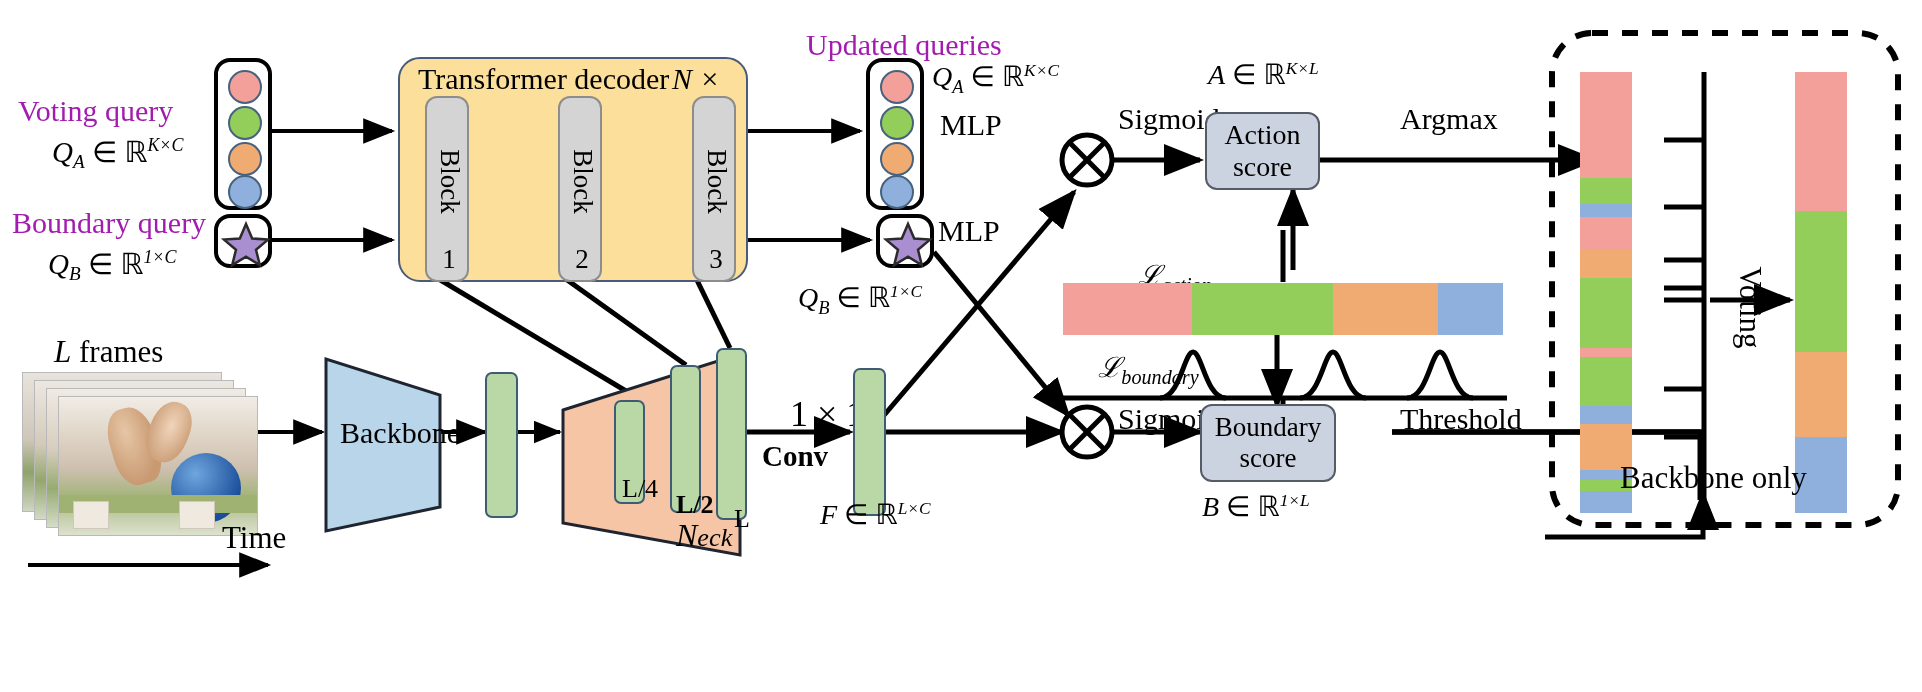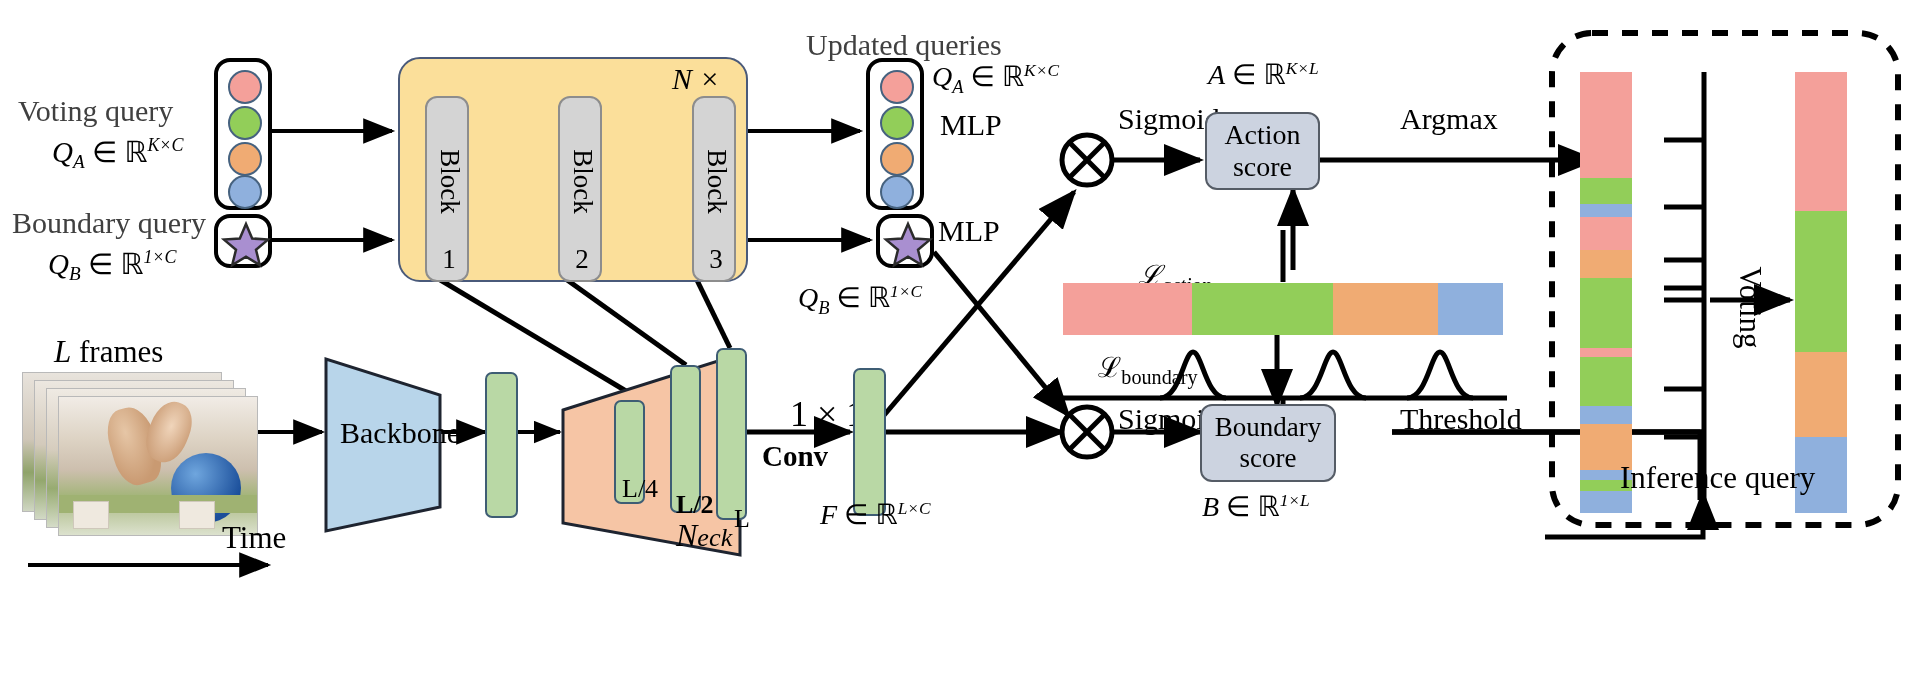--- a/index.html
+++ b/index.html
@@ -1,20 +1,20 @@
 <!DOCTYPE html>
 <html><head>
 <meta charset="utf-8">
 <style>
   html,body{margin:0;padding:0;background:#fff;}
   body{width:1922px;height:692px;font-family:"Liberation Serif",serif;overflow:hidden;}
   #stage{position:relative;width:1922px;height:692px;background:#ffffff;}
   .abs{position:absolute;}
   .txt{position:absolute;white-space:nowrap;color:#000;line-height:1;}
-  .red{color:#404040;}
+  .red{color:#a21caf;}
   .ital{font-style:italic;}
   .sup{font-size:0.62em;vertical-align:super;font-style:italic;}
   .rot90{transform-origin:center center;transform:rotate(90deg);}
   svg{position:absolute;left:0;top:0;overflow:visible;}
   .qbox{position:absolute;border:4px solid #000;border-radius:16px;background:#fff;box-sizing:border-box;}
   .dot{position:absolute;border-radius:50%;border:2px solid #46627f;box-sizing:border-box;}
   .scorebox{position:absolute;background:#ccd3e0;border:2px solid #555c66;border-radius:12px;box-sizing:border-box;
             display:flex;flex-direction:column;align-items:center;justify-content:center;color:#000;}
   .blockbox{position:absolute;background:#d4d4d4;border:2px solid #8d8d8d;border-radius:12px;box-sizing:border-box;}
   .greenbar{position:absolute;background:#b9d8a5;border:2px solid #3e5d74;border-radius:7px;box-sizing:border-box;}
@@ -142,20 +142,21 @@
     <div class="dot" style="left:10px;top:113px;width:34px;height:34px;background:#8fb0dd;"></div>
   </div>
 
   <div class="qbox" style="left:214px;top:214px;width:58px;height:54px;">
     <svg width="46" height="46" style="left:5px;top:3px;">
       <polygon points="23,3 29.2,17.5 45,18.6 33,28.7 36.8,44 23,35.6 9.2,44 13,28.7 1,18.6 16.8,17.5" fill="#a98fd0" stroke="#2b2b2b" stroke-width="2.5"></polygon>
     </svg>
   </div>
 
   <div class="abs" style="left:398px;top:57px;width:350px;height:225px;background:#fbdf9a;border:2px solid #4a5a7a;border-radius:22px;box-sizing:border-box;"></div>
+  <div class="txt" style="left:418px;top:64px;font-size:30px;">Transformer decoder</div>
   <div class="txt ital" style="left:672px;top:64px;font-size:30px;">N ×</div>
 
   <div class="blockbox" style="left:425px;top:96px;width:44px;height:186px;">
     <div class="txt rot90" style="left:-16px;top:70px;width:76px;text-align:center;font-size:27px;">Block</div>
     <div class="txt" style="left:0;top:148px;width:44px;text-align:center;font-size:27px;">1</div>
   </div>
   <div class="blockbox" style="left:558px;top:96px;width:44px;height:186px;">
     <div class="txt rot90" style="left:-16px;top:70px;width:76px;text-align:center;font-size:27px;">Block</div>
     <div class="txt" style="left:0;top:148px;width:44px;text-align:center;font-size:27px;">2</div>
   </div>
@@ -254,21 +255,21 @@
   <div class="txt" style="left:1118px;top:404px;font-size:30px;">Sigmoid</div>
   <div class="scorebox" style="left:1200px;top:404px;width:136px;height:78px;">
     <div style="font-size:27px;">Boundary</div>
     <div style="font-size:27px;">score</div>
   </div>
   <div class="txt" style="left:1202px;top:492px;font-size:28px;">
     <span class="ital">B</span><span> ∈ ℝ</span><span class="sup">1×L</span>
   </div>
   <div class="txt" style="left:1400px;top:404px;font-size:30px;">Threshold</div>
 
-  <div class="txt" style="left:1098px;top:354px;font-size:28px;">
+  <div class="txt" style="left:1098px;top:354px;font-size:28px;font-style:italic;">
     <span>ℒ</span><span style="vertical-align:sub;font-size:0.72em;">boundary</span>
   </div>
 
   <div class="abs" id="gtbar" style="left:1063px;top:283px;width:439px;height:52px;">
       <div class="seg" style="background: rgb(244, 160, 154); left: 0px; top: 0px; width: 129.666px; height: 52px;"></div>
       <div class="seg" style="background: rgb(146, 206, 89); left: 129.066px; top: 0px; width: 141.519px; height: 52px;"></div>
       <div class="seg" style="background: rgb(240, 171, 115); left: 269.985px; top: 0px; width: 105.521px; height: 52px;"></div>
       <div class="seg" style="background: rgb(143, 176, 221); left: 374.906px; top: 0px; width: 64.694px; height: 52px;"></div>
     </div>
 
@@ -290,15 +291,15 @@
 
   <div class="txt rot90" style="left:1680px;top:292px;width:140px;text-align:center;font-size:31px;">Voting</div>
 
   <div class="abs" id="votebar" style="left:1795px;top:72px;width:52px;height:440px;">
       <div class="seg" style="background: rgb(244, 160, 154); top: 0px; left: 0px; height: 139.2px; width: 52px;"></div>
       <div class="seg" style="background: rgb(146, 206, 89); top: 138.6px; left: 0px; height: 141.84px; width: 52px;"></div>
       <div class="seg" style="background: rgb(240, 171, 115); top: 279.84px; left: 0px; height: 85.96px; width: 52px;"></div>
       <div class="seg" style="background: rgb(143, 176, 221); top: 365.2px; left: 0px; height: 75.4px; width: 52px;"></div>
     </div>
 
-  <div class="txt" style="left:1620px;top:462px;font-size:31px;">Inference query</div>
+  <div class="txt" style="left:1620px;top:462px;font-size:31px;">Backbone only</div>
 
 </div>
 
 </body></html>

